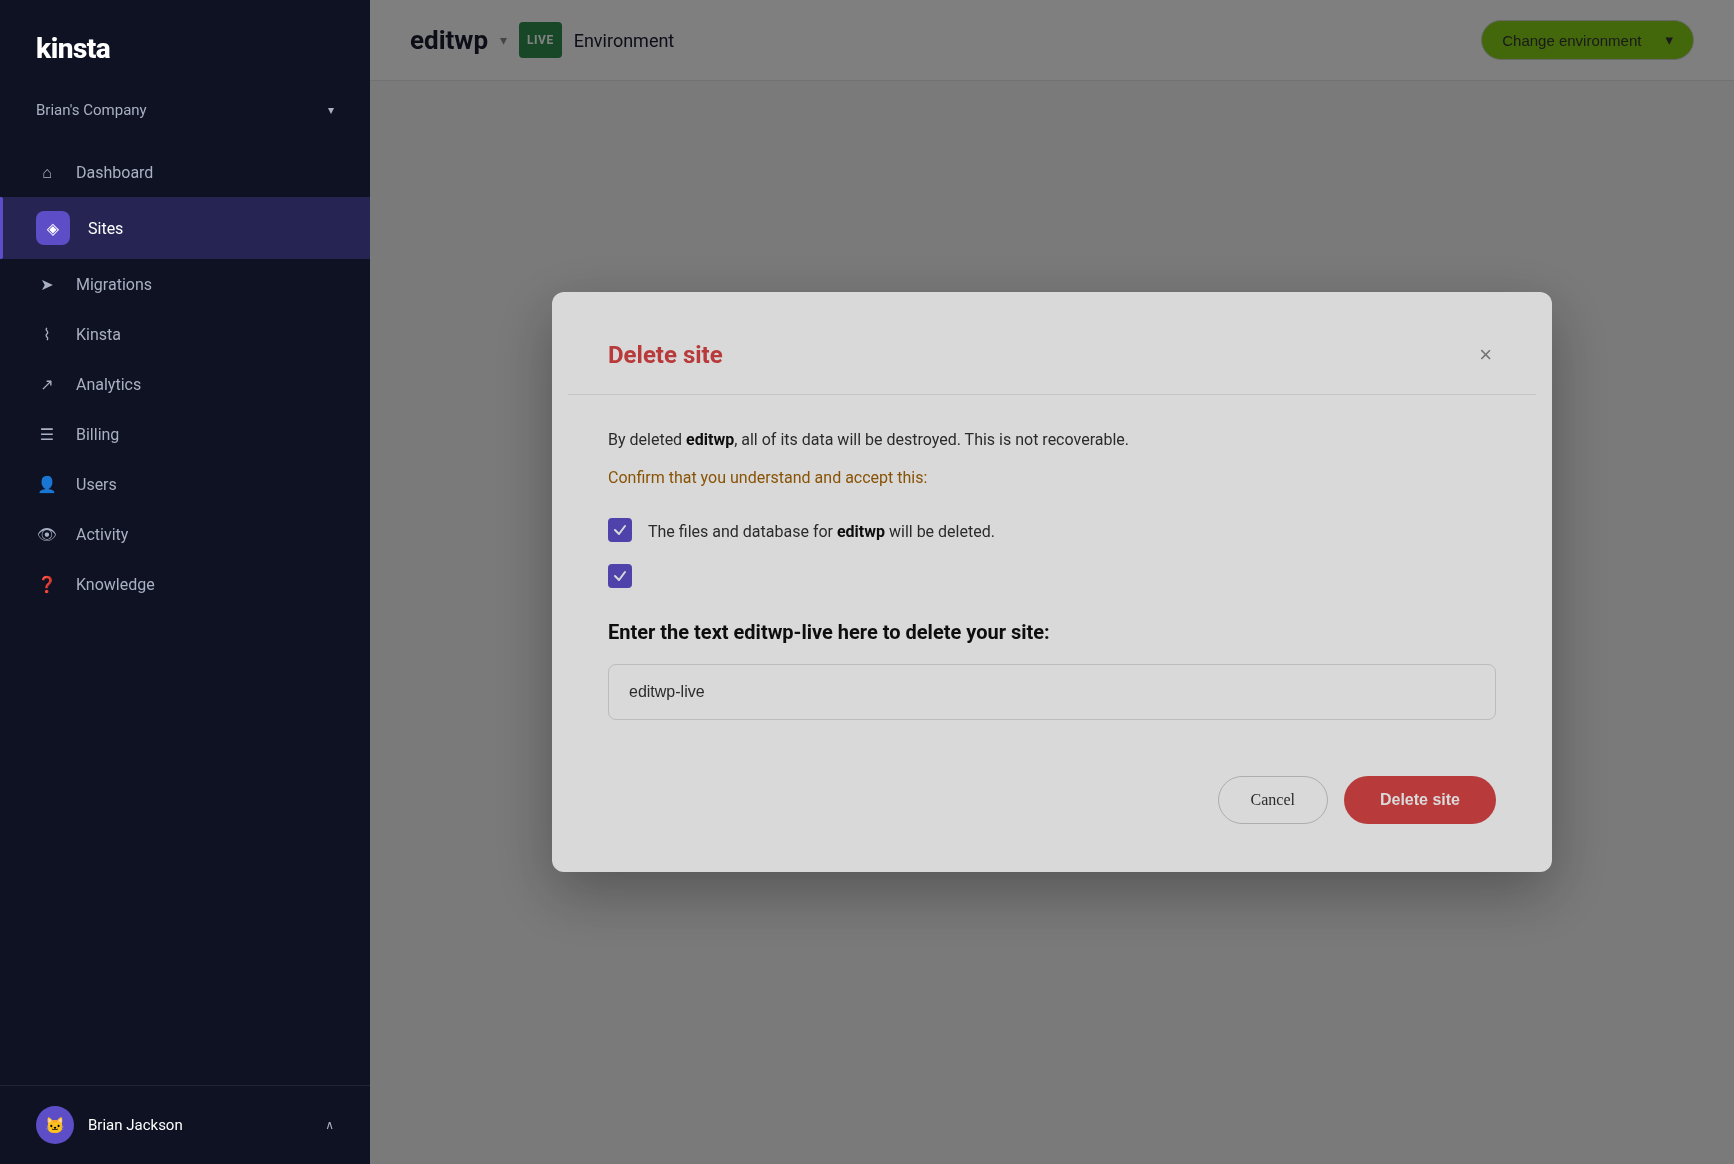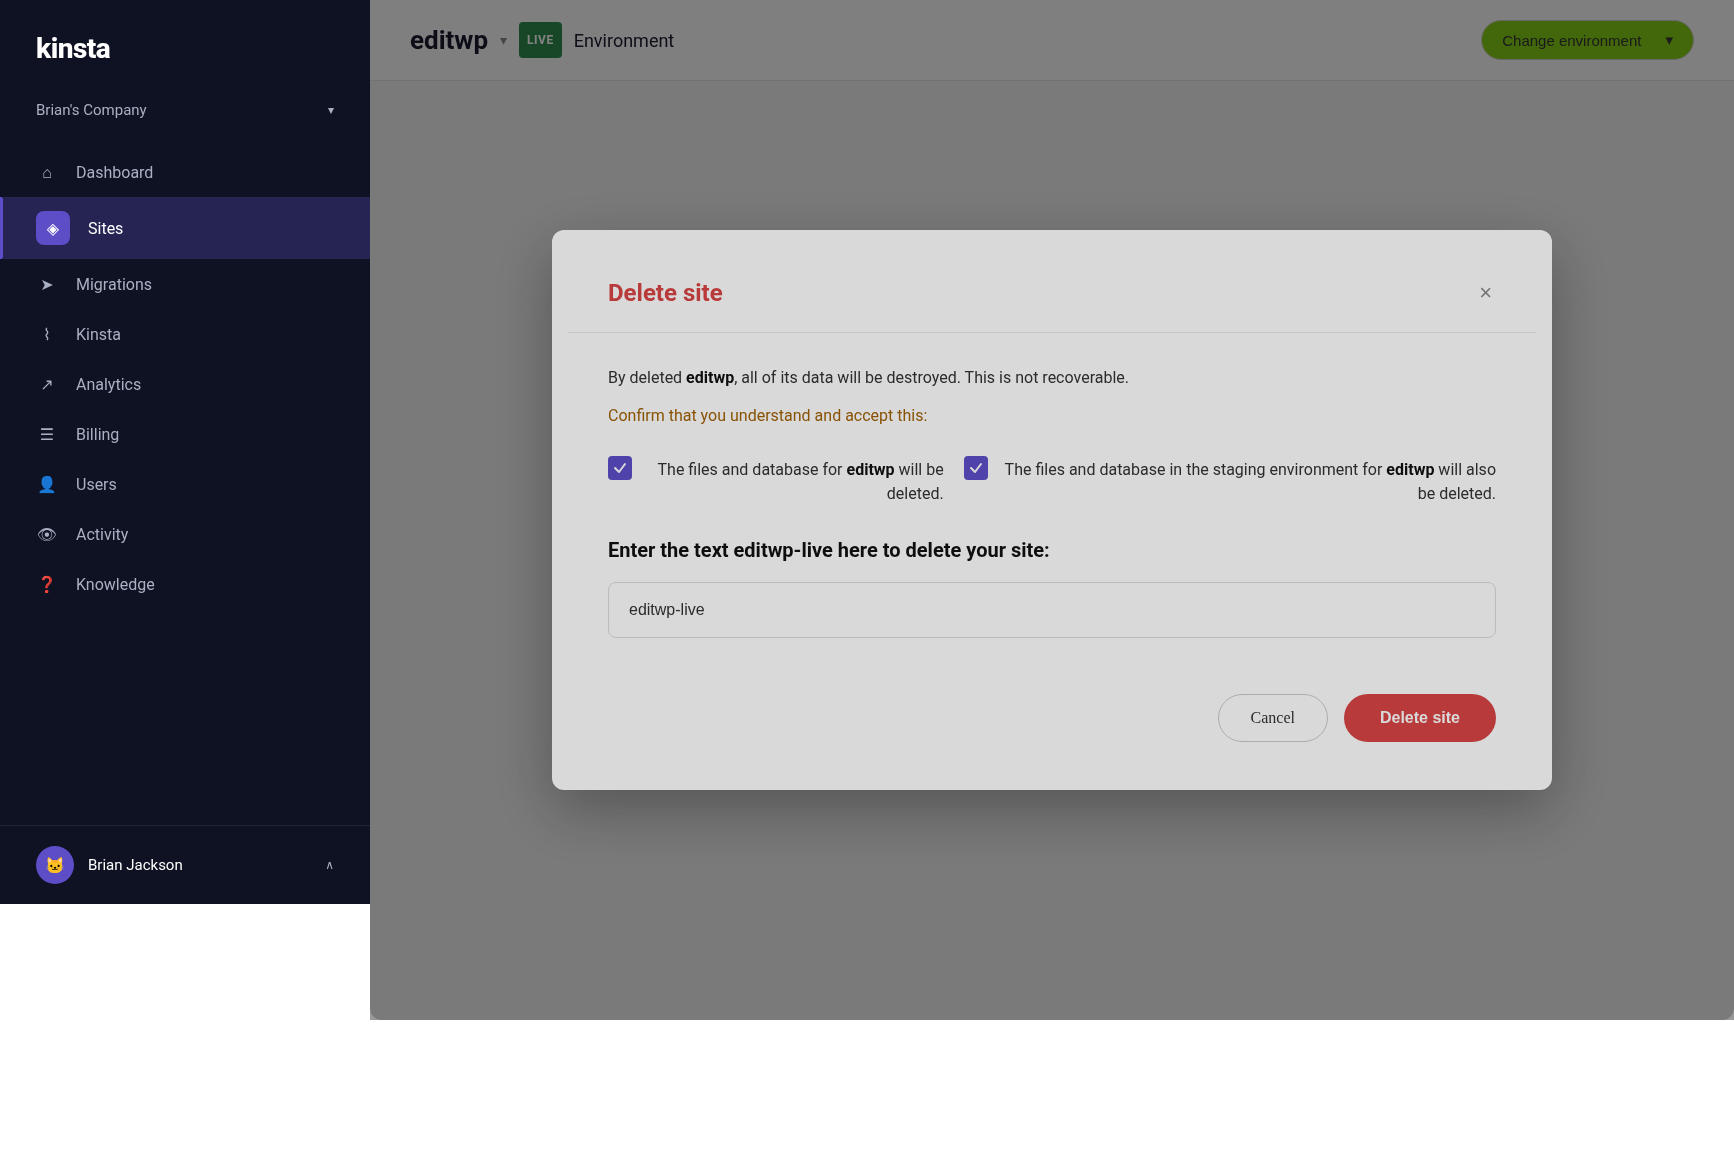--- a/index.html
+++ b/index.html
@@ -9,21 +9,21 @@
       height: 1164px;
       overflow: hidden;
       display: flex;
     }
 
     
     .sidebar {
       width: 370px;
       min-width: 370px;
       background: #0e1222;
-      height: 904px;
+      height: 1164px;
       display: flex;
       flex-direction: column;
       position: relative;
       z-index: 1;
     }
 
     .sidebar-logo {
       padding: 32px 36px 24px;
     }
 
@@ -137,24 +137,23 @@
 
     .sidebar-chevron-up {
       color: #aab0c4;
       font-size: 12px;
     }
 
     
     .main-content {
       flex: 1;
       background: #f0f0f2;
-      height: 1020px;
+      height: 1164px;
       position: relative;
       filter: brightness(0.85);
-      border-radius: 12px;
     }
 
     .main-header {
       background: #f8f8fa;
       padding: 20px 40px;
       display: flex;
       align-items: center;
       justify-content: space-between;
       border-bottom: 1px solid #e0e0e6;
     }
@@ -273,24 +272,23 @@
 
     .modal-confirm-text {
       font-size: 16px;
       color: #a16207;
       margin-bottom: 28px;
       line-height: 1.6;
     }
 
     .checkbox-group {
       display: flex;
-      flex-direction: row;
+      flex-direction: column;
       gap: 20px;
       margin-bottom: 32px;
-      text-align: right;
     }
 
     .checkbox-item {
       display: flex;
       align-items: flex-start;
       gap: 16px;
       cursor: pointer;
     }
 
     .checkbox-box {
@@ -484,23 +482,20 @@
               <span>The files and database for </span><b>editwp</b><span> will be deleted.</span>
             </span>
           </label>
 
           <label class="checkbox-item">
             <div class="checkbox-box">
               <svg viewBox="0 0 14 14" fill="none" xmlns="http://www.w3.org/2000/svg">
                 <polyline points="2,7 6,11 12,3" stroke="white" stroke-width="2" stroke-linecap="round" stroke-linejoin="round"></polyline>
               </svg>
             </div>
-            <span class="checkbox-label">
-              <span>The files and database in the staging environment for </span><b>editwp</b><span> will also be deleted.</span>
-            </span>
           </label>
         </div>
 
         <p class="input-label">Enter the text editwp-live here to delete your site:</p>
         <input type="text" class="delete-input" value="editwp-live" placeholder="editwp-live" style="">
       </div>
 
       <div class="modal-footer">
         <button class="btn-cancel">Cancel</button>
         <button class="btn-delete">Delete site</button>

